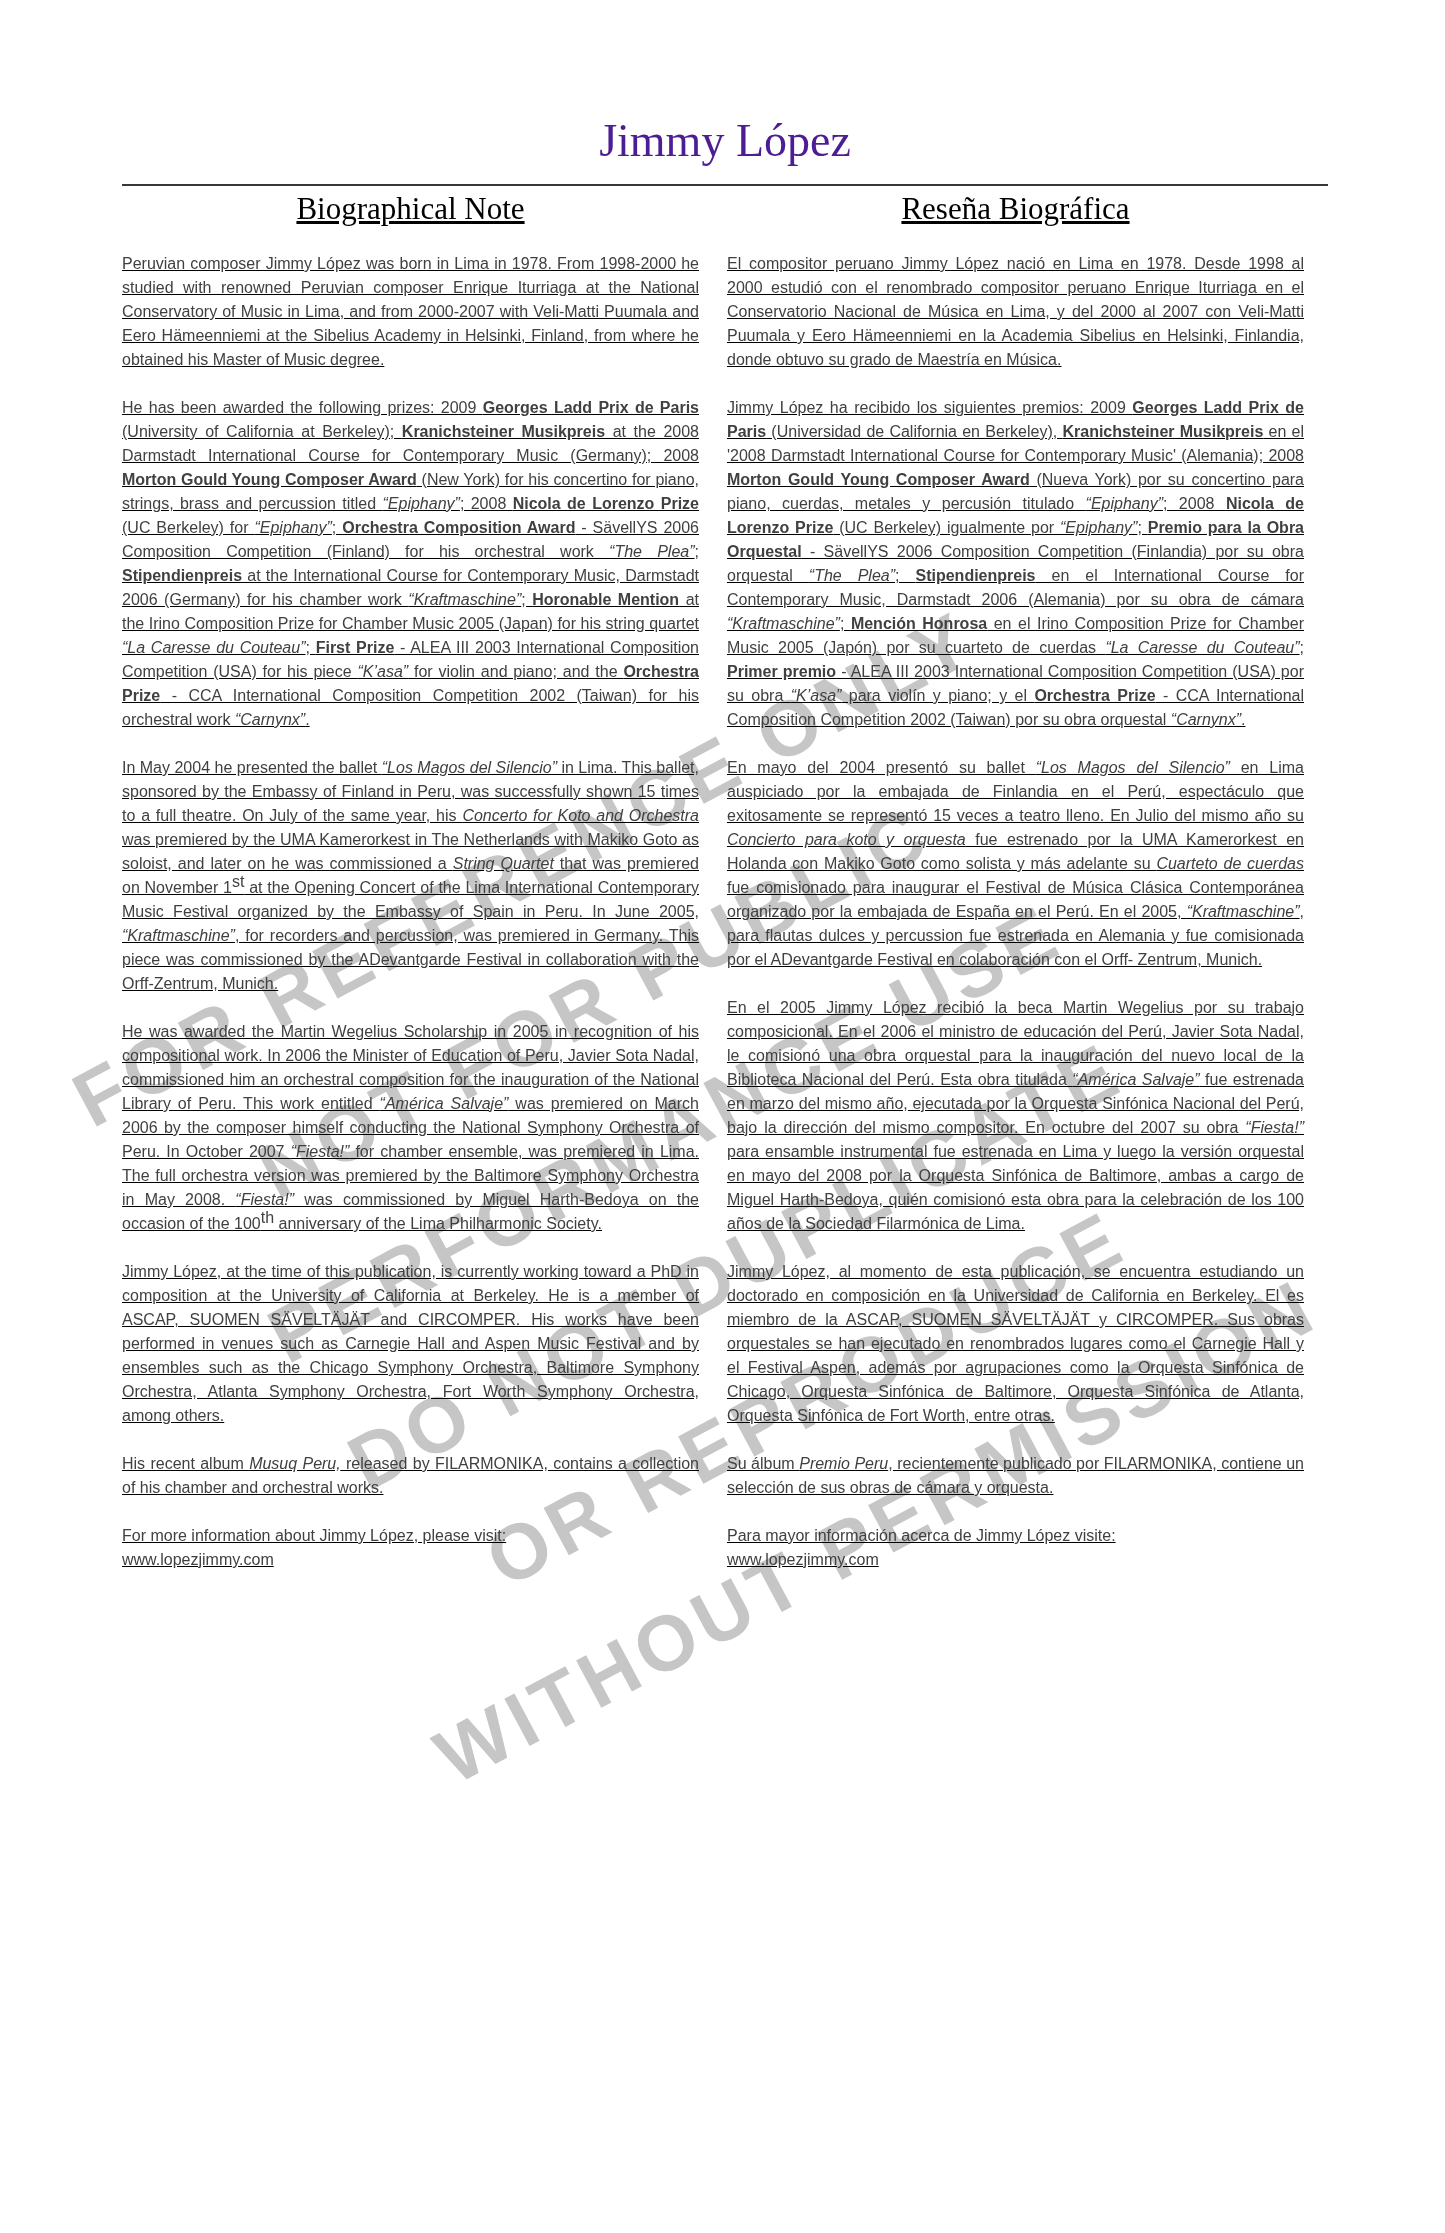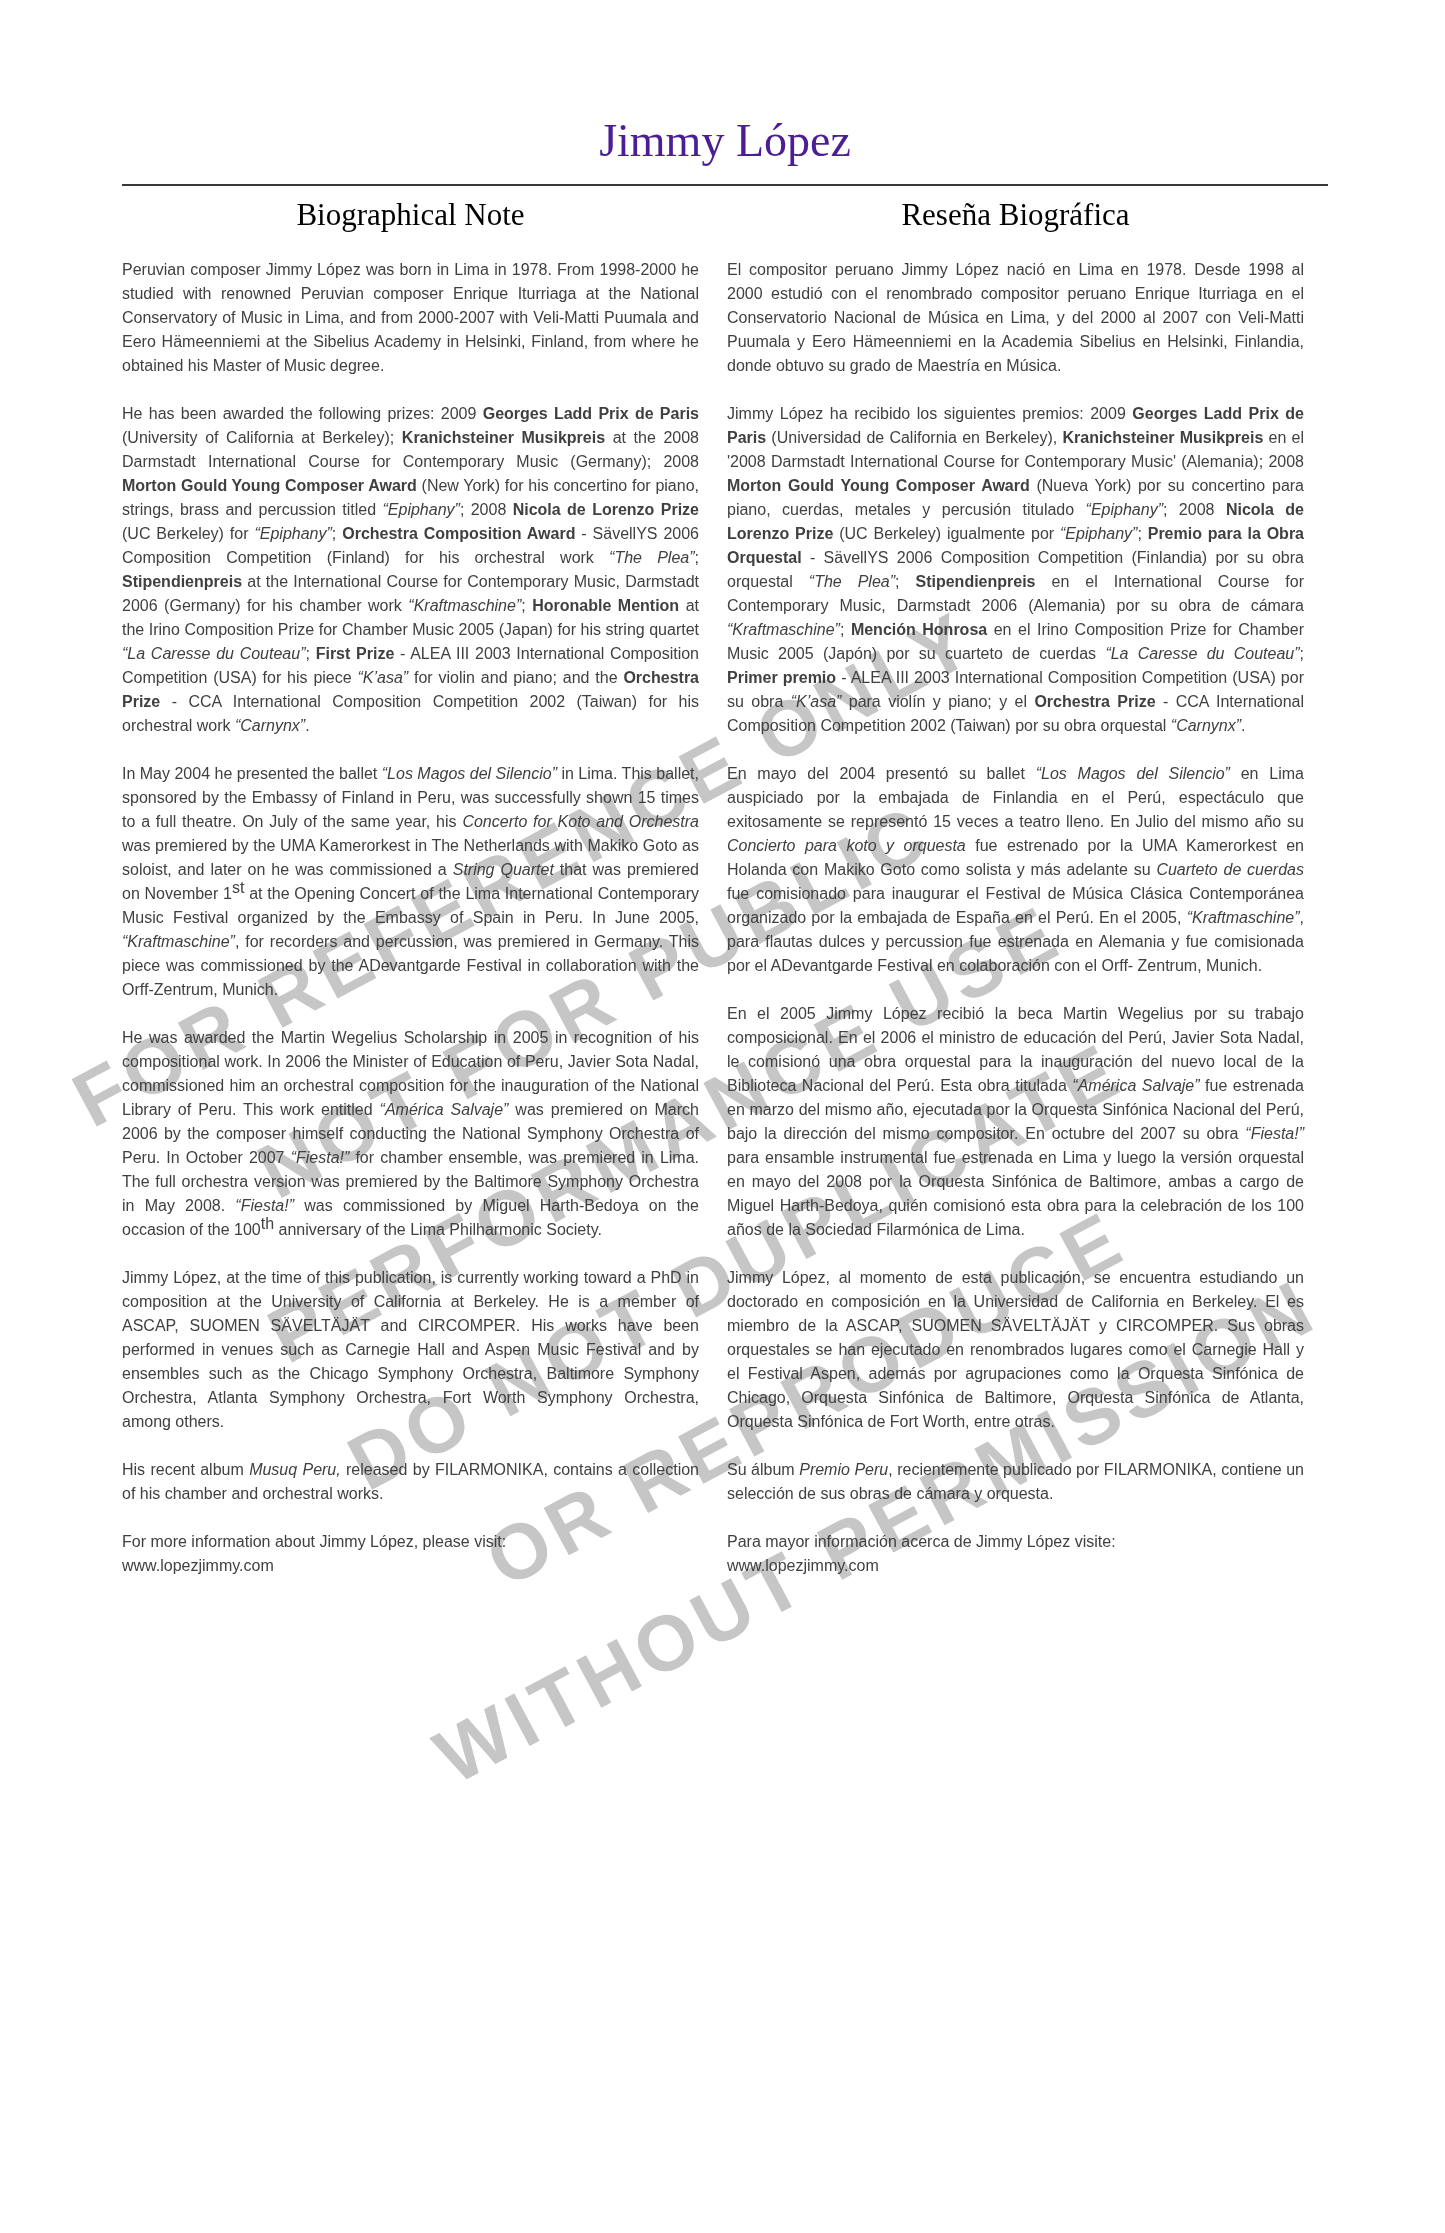--- a/index.html
+++ b/index.html
@@ -47,21 +47,21 @@
     color:#4c1d95;
   }
   .rule {
     border:none;
     border-top:2px solid #383838;
     margin:6px 0 0 0;
   }
   .columns {
     display:flex;
     gap:28px;
-    margin-top:6px;
+    text-decoration:underline;
   }
   .col { width:577px; }
   .col-heading {
     margin:2px 0 22px 0;
     font-family:"Liberation Serif", serif;
     font-weight:normal;
     font-size:31px;
     line-height:42px;
     text-align:center;
     color:#000;

